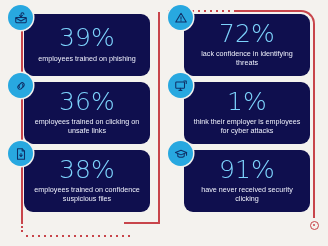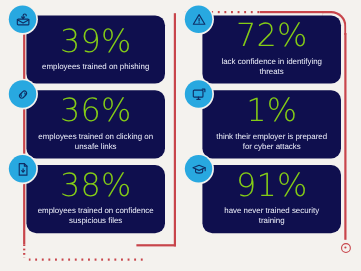--- a/index.html
+++ b/index.html
@@ -168,25 +168,25 @@
     height: 62px;
     display: flex;
     flex-direction: column;
     align-items: center;
     justify-content: center;
     padding: 4px 8px 6px 8px;
     color: #ffffff;
   }
 
   .stat-value {
-    font-size: 29px;
+    font-size: 25px;
     font-weight: 300;
     line-height: 1.02;
     letter-spacing: 0.2px;
-    color: #84cc16;
+    color: #7dd3fc;
     font-family: "DejaVu Sans", sans-serif;
   }
 
   .stat-caption {
     margin-top: 3px;
     font-size: 7.2px;
     line-height: 1.28;
     text-align: center;
     color: #eef0fb;
     max-width: 118px;
@@ -287,30 +287,30 @@
       <div class="stat-card">
         <div class="icon-badge">
           <svg width="14" height="14" viewBox="0 0 24 24" fill="none" stroke="#0f2f66" stroke-width="1.8" stroke-linecap="round" stroke-linejoin="round">
             <rect x="3" y="5" width="15" height="11" rx="1.5"></rect>
             <path d="M8.5 19.5h5"></path>
             <path d="M11 16v3.5"></path>
             <path d="M17 3.5h4v4"></path>
           </svg>
         </div>
         <div class="stat-value">1%</div>
-        <div class="stat-caption">think their employer is prepared for cyber attacks</div>
+        <div class="stat-caption">think their employer is employees for cyber attacks</div>
       </div>
 
       <div class="stat-card">
         <div class="icon-badge">
           <svg width="14" height="14" viewBox="0 0 24 24" fill="none" stroke="#0f2f66" stroke-width="1.8" stroke-linecap="round" stroke-linejoin="round">
             <path d="M2.5 9.5L12 5.5l9.5 4L12 13.5z"></path>
             <path d="M6.5 11.5v4c0 1.2 2.5 2.2 5.5 2.2s5.5-1 5.5-2.2v-4"></path>
             <path d="M21.5 9.5v4.5"></path>
           </svg>
         </div>
         <div class="stat-value">91%</div>
-        <div class="stat-caption">have never trained security training</div>
+        <div class="stat-caption">have never received security clicking</div>
       </div>
 
     </div>
   </div>
 </div>
 
 </body></html>

